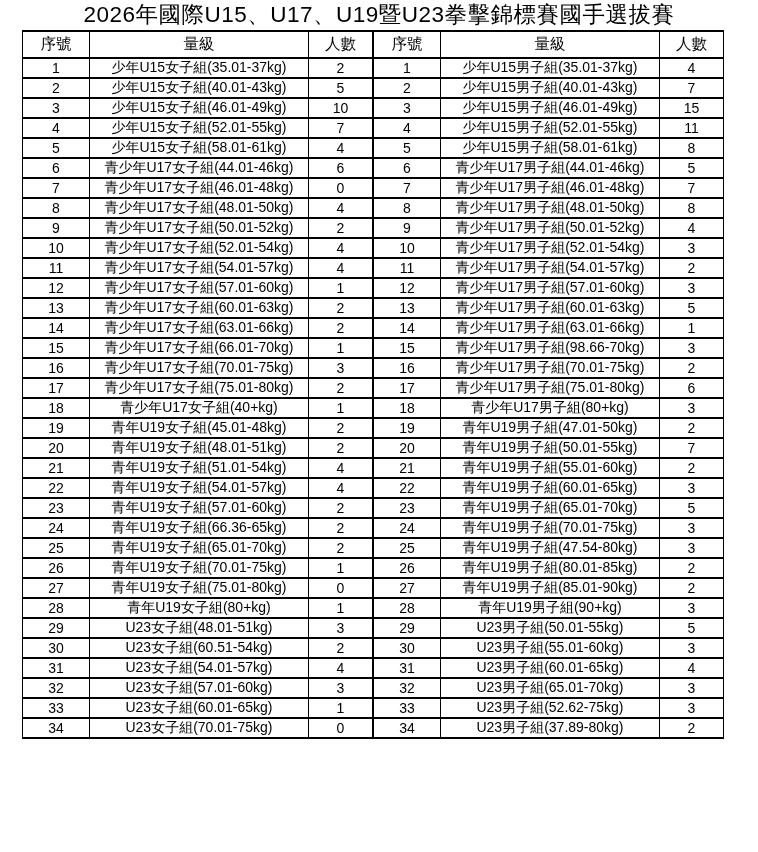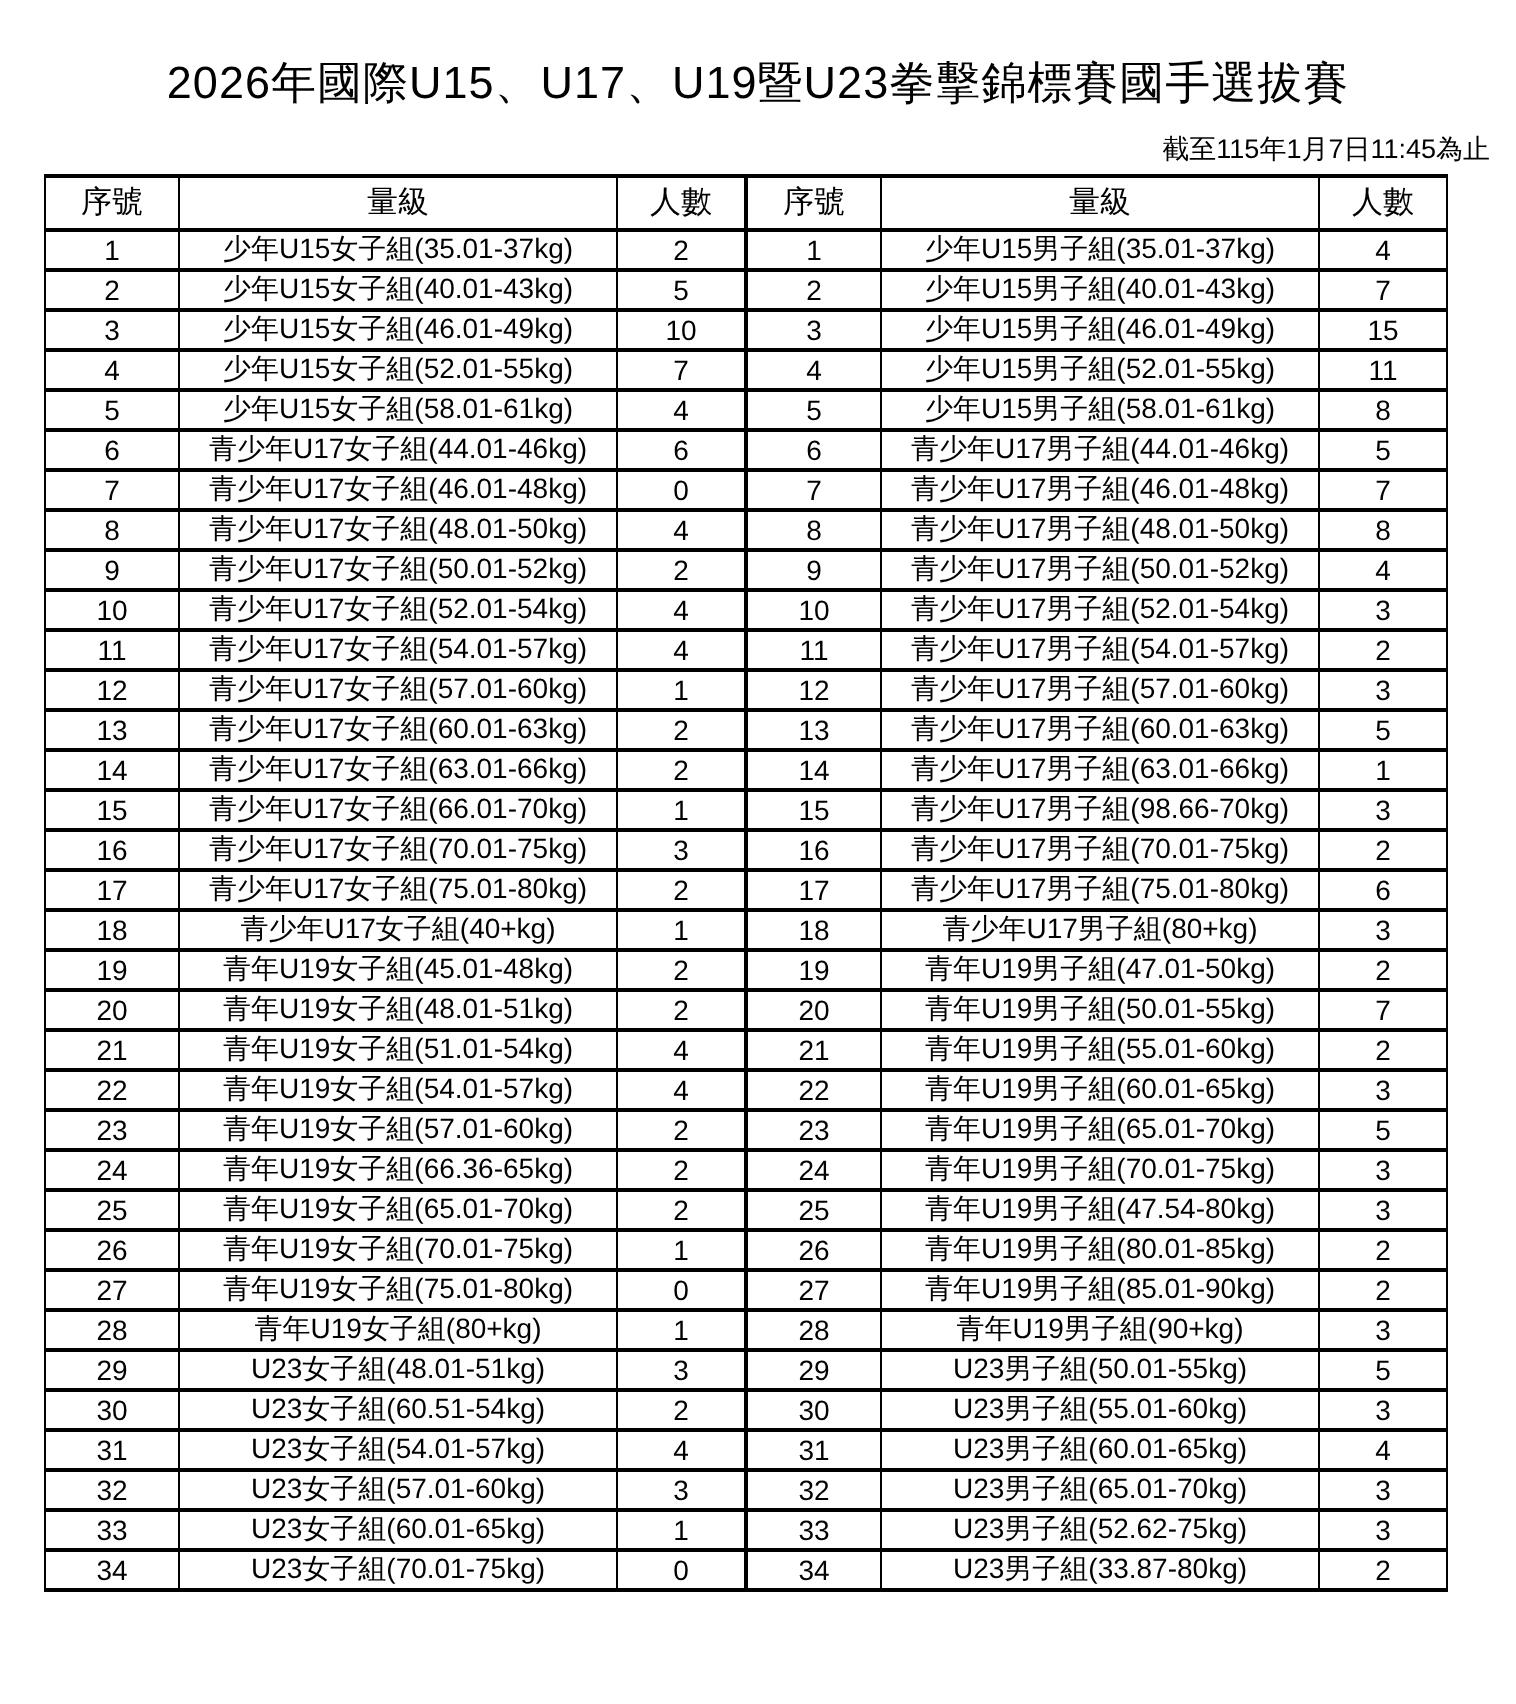--- a/index.html
+++ b/index.html
@@ -17,21 +17,21 @@
     overflow: hidden;
   }
   .title {
     text-align: center;
     font-size: 22.5px;
     line-height: 30px;
     margin: 0;
     font-weight: 400;
     letter-spacing: 0.5px;
   }
-  .title-block { padding-top: 27px; }
+  .title-block { }
   .note {
     text-align: right;
     font-size: 13.5px;
     padding-right: 13px;
     margin-top: 9px;
     margin-bottom: 3px;
   }
   .tables-wrap {
     display: flex;
     padding-left: 22px;
@@ -66,21 +66,20 @@
   td.wc { font-size: 14px; }
 </style>
 </head>
 <body>
 
 <div class="page">
   <div class="title-block">
     <div class="title">2026年國際U15、U17、U19暨U23拳擊錦標賽國手選拔賽</div>
   </div>
 
-  <div class="note">截至115年1月7日11:45為止</div>
 
   <div class="tables-wrap">
 
     <table>
       <colgroup>
         <col class="c-seq">
           <col class="c-class">
           <col class="c-count">
       </colgroup>
       <thead>
@@ -438,20 +437,20 @@
             <td class="wc">U23男子組(65.01-70kg)</td>
             <td>3</td>
           </tr>
           <tr>
             <td>33</td>
             <td class="wc">U23男子組(52.62-75kg)</td>
             <td>3</td>
           </tr>
           <tr>
             <td>34</td>
-            <td class="wc">U23男子組(33.87-80kg)</td>
+            <td class="wc">U23男子組(37.89-80kg)</td>
             <td>2</td>
           </tr>
         </tbody>
     </table>
 
   </div>
 </div>
 
 </body></html>

